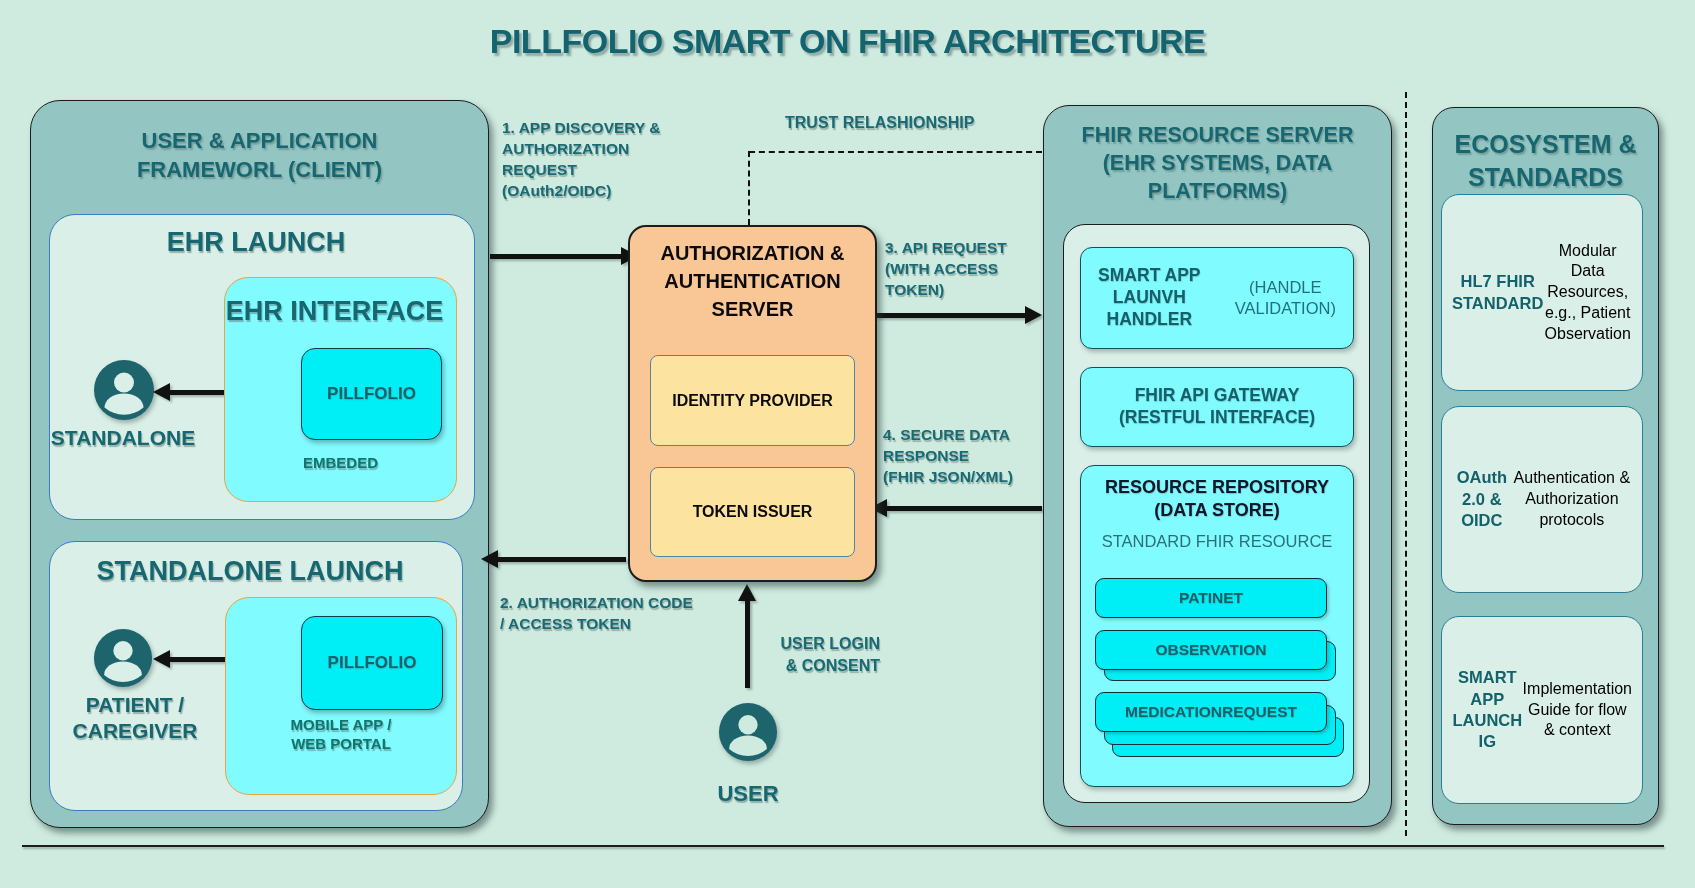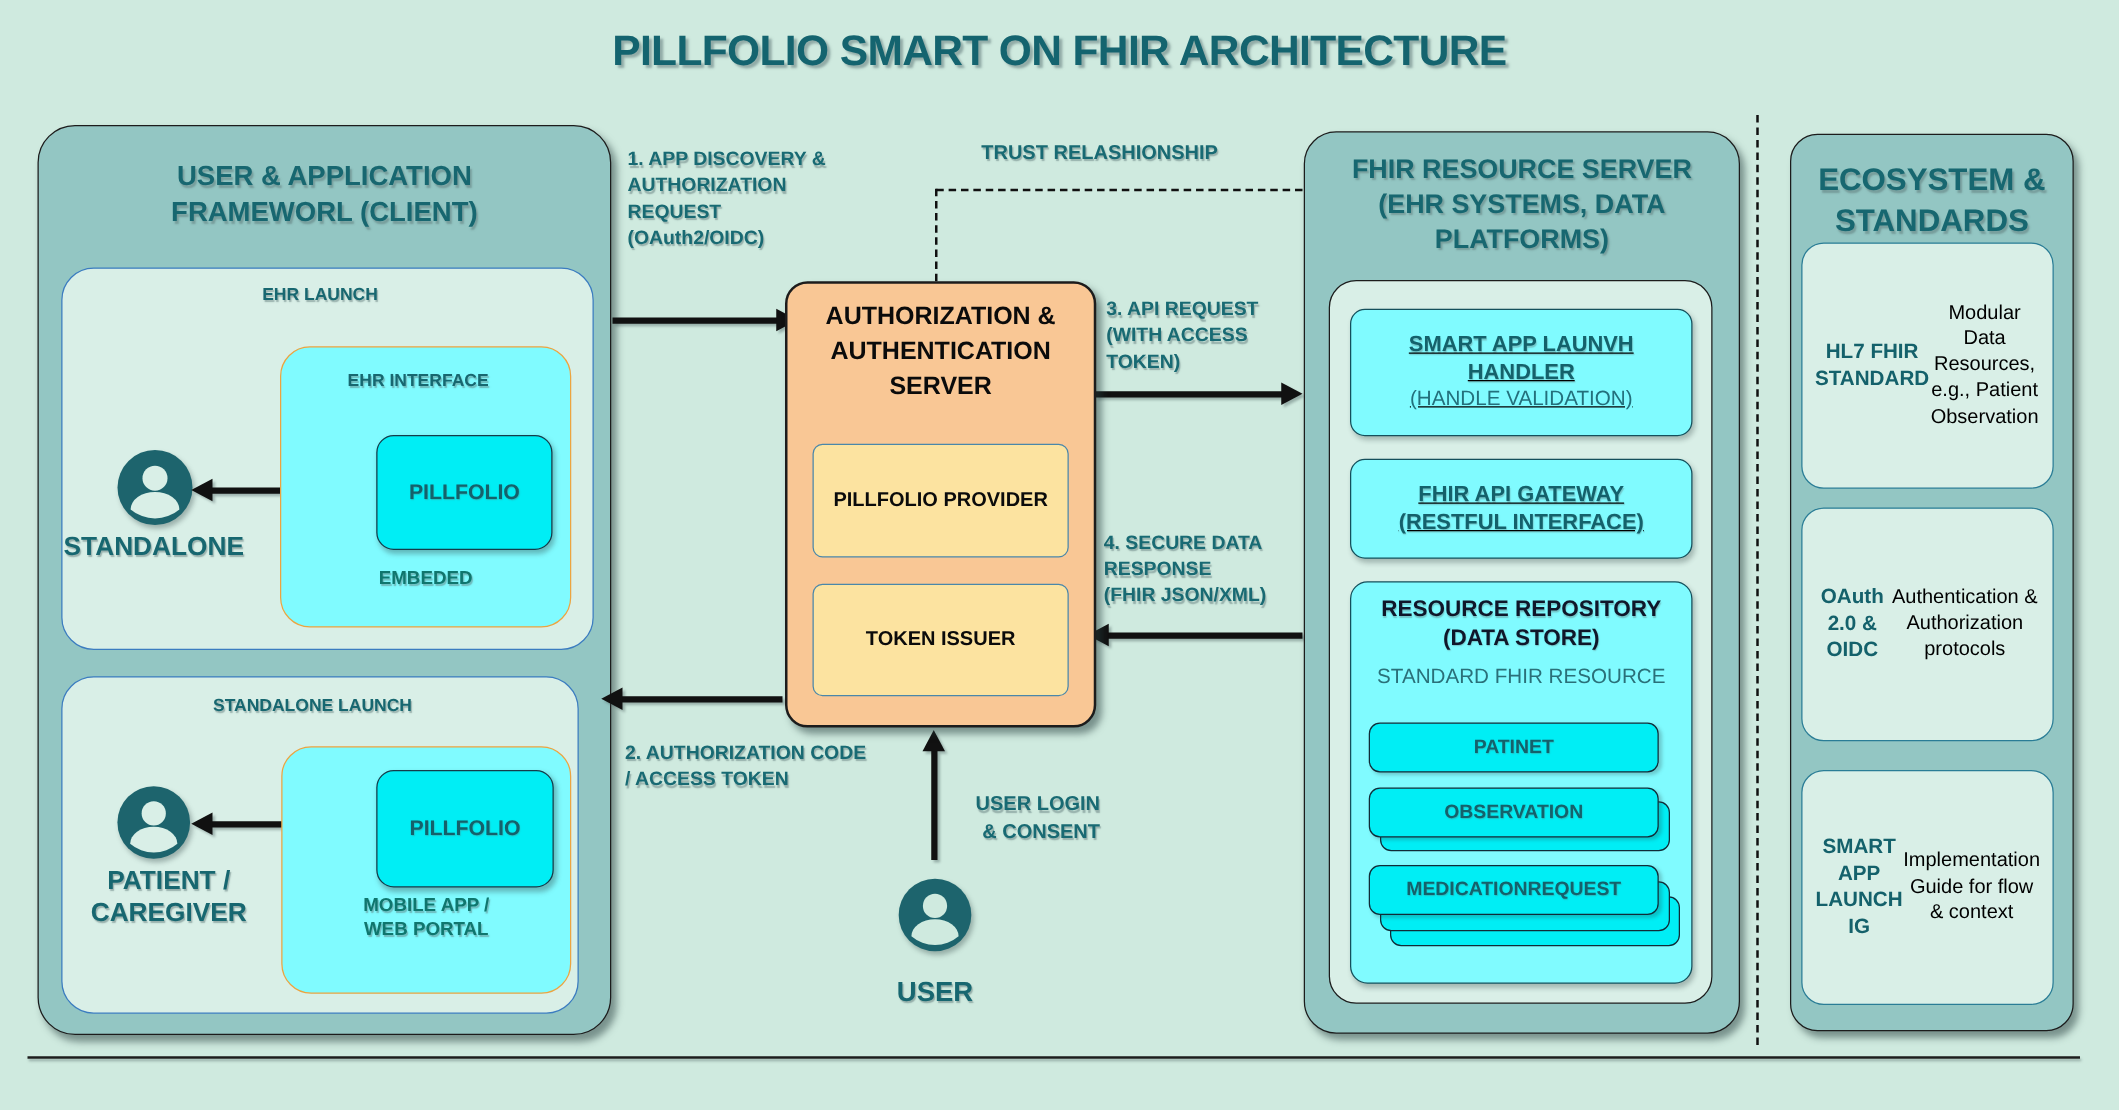--- a/index.html
+++ b/index.html
@@ -9,21 +9,21 @@
   .main-title{position:absolute;left:0;right:0;top:22px;text-align:center;font-size:34px;font-weight:bold;
     color:#14646f;letter-spacing:-0.5px;text-shadow:2.5px 2.5px 2px rgba(104,128,128,.6);}
 
   
   .panel{position:absolute;background:#93c6c3;border:1.6px solid #1c1c1c;border-radius:30px;
     box-shadow:4px 5px 6px rgba(35,60,60,.5);}
   .panel-title{position:absolute;left:0;right:0;text-align:center;font-weight:bold;font-size:22px;
     color:#176770;line-height:1.3;text-shadow:1.5px 2px 1.5px rgba(90,115,115,.5);}
 
   .subpanel{position:absolute;background:#d9efe7;border:1.6px solid #3b7cc0;border-radius:26px;}
-  .sub-title{position:absolute;left:0;right:12px;text-align:center;font-weight:bold;font-size:14px;color:#176770;
+  .sub-title{position:absolute;left:0;right:12px;text-align:center;font-weight:bold;font-size:27px;color:#176770;
     text-shadow:1px 1.5px 1px rgba(90,115,115,.5);}
 
   .orange-box{position:absolute;background:#80fbff;border:1.6px solid #eca440;border-radius:24px;}
   .pill-box{position:absolute;background:#00eef5;border:1.6px solid #143c4a;border-radius:14px;
     display:flex;align-items:center;justify-content:center;font-weight:bold;font-size:17px;color:#14616b;
     box-shadow:2px 3px 4px rgba(40,60,60,.35);text-shadow:.5px 1px 1px rgba(90,115,115,.4);}
   .caption{position:absolute;left:0;right:0;text-align:center;font-weight:bold;font-size:15px;color:#0f766e;
     line-height:1.25;white-space:pre-line;text-shadow:1px 1.5px 1px rgba(90,115,115,.5);}
   .actor-label{position:absolute;text-align:center;font-weight:bold;font-size:21px;color:#176770;line-height:1.25;
     white-space:pre-line;text-shadow:1px 1.5px 1px rgba(90,115,115,.5);}
@@ -51,22 +51,22 @@
     border-right:17px solid #111;border-top:9.5px solid transparent;border-bottom:9.5px solid transparent;}
   .arr.v.head-u::before{content:"";position:absolute;top:-14px;left:-7px;width:0;height:0;
     border-bottom:17px solid #111;border-left:9.5px solid transparent;border-right:9.5px solid transparent;}
   .dash-h{position:absolute;border-top:2.5px dashed #111;}
   .dash-v{position:absolute;border-left:2.5px dashed #111;}
 
   
   .fhir-inner{position:absolute;left:19px;top:118px;width:305px;height:577px;background:#d9efe7;
     border:1.5px solid #1c1c1c;border-radius:22px;}
   .cyan-card{position:absolute;left:16px;width:272px;background:#80fbff;border:1.6px solid #14505c;border-radius:12px;
-    display:flex;flex-direction:column;align-items:center;justify-content:center;text-align:center;
-    box-shadow:2px 3px 4px rgba(40,60,60,.3);text-decoration:underline;}
+    display:flex;flex-direction:row;align-items:center;justify-content:center;text-align:center;
+    box-shadow:2px 3px 4px rgba(40,60,60,.3);}
   .cyan-card .b{font-weight:bold;font-size:17.5px;color:#14616b;line-height:1.25;white-space:pre-line;
     text-shadow:.5px 1px 1px rgba(90,115,115,.4);}
   .cyan-card .r{font-size:16.5px;color:#23707c;line-height:1.3;}
   .repo-box{position:absolute;left:16px;top:240px;width:272px;height:320px;background:#80fbff;
     border:1.6px solid #14505c;border-radius:14px;box-shadow:2px 3px 4px rgba(40,60,60,.3);}
   .repo-title{position:absolute;left:0;right:0;top:10px;text-align:center;font-weight:bold;font-size:18px;
     color:#0f172a;line-height:1.25;white-space:pre-line;text-shadow:.5px 1px 1px rgba(90,115,115,.4);}
   .repo-sub{position:absolute;left:0;right:0;top:66px;text-align:center;font-size:16.5px;color:#2a7079;}
   .res-group{position:absolute;left:14px;width:230px;height:38px;}
   .res-back,.res-front{position:absolute;left:0;top:0;width:100%;height:100%;background:#00eef5;
@@ -174,21 +174,21 @@
       <path d="M12.5 49.5 a19.5 14 0 0 1 39 0 a30 30 0 0 1 -39 0 z" fill="#cfeadf"></path>
     </svg>
   </div>
   <div class="actor-label" style="left:703px;top:780px;width:90px;font-size:22px;">USER</div>
 
   <div class="auth-box">
     <div class="auth-title">AUTHORIZATION &amp;
 AUTHENTICATION
 SERVER</div>
     <div class="auth-inner" style="top:128px;height:89px;">
-      <span>PILLFOLIO PROVIDER</span>
+      <span>IDENTITY PROVIDER</span>
     </div>
     <div class="auth-inner" style="top:240px;height:88px;">
       <span>TOKEN ISSUER</span>
     </div>
   </div>
 
   <div class="panel" style="left:1043px;top:105px;width:347px;height:720px;border-radius:26px;">
     <div class="panel-title pre" style="top:16px;font-size:21.5px;">FHIR RESOURCE SERVER
 (EHR SYSTEMS, DATA
 PLATFORMS)</div>

